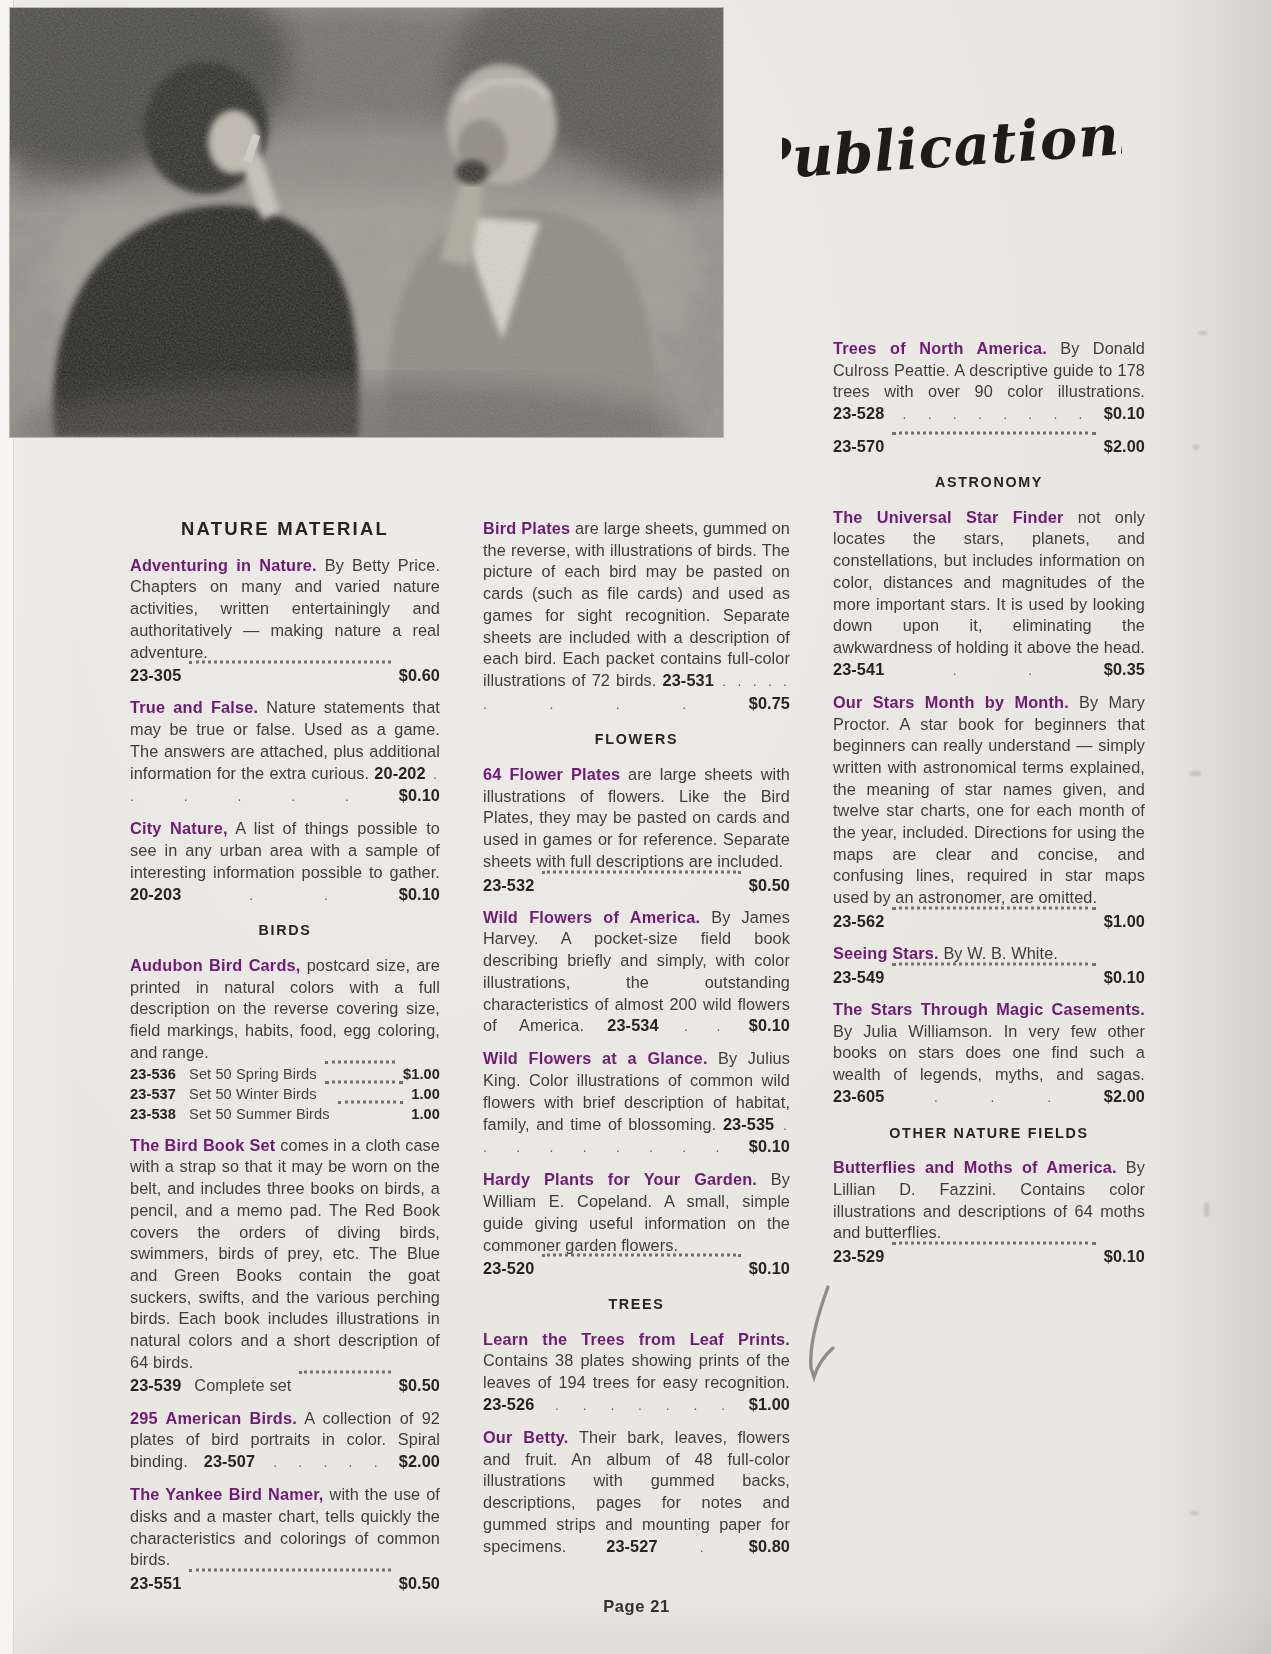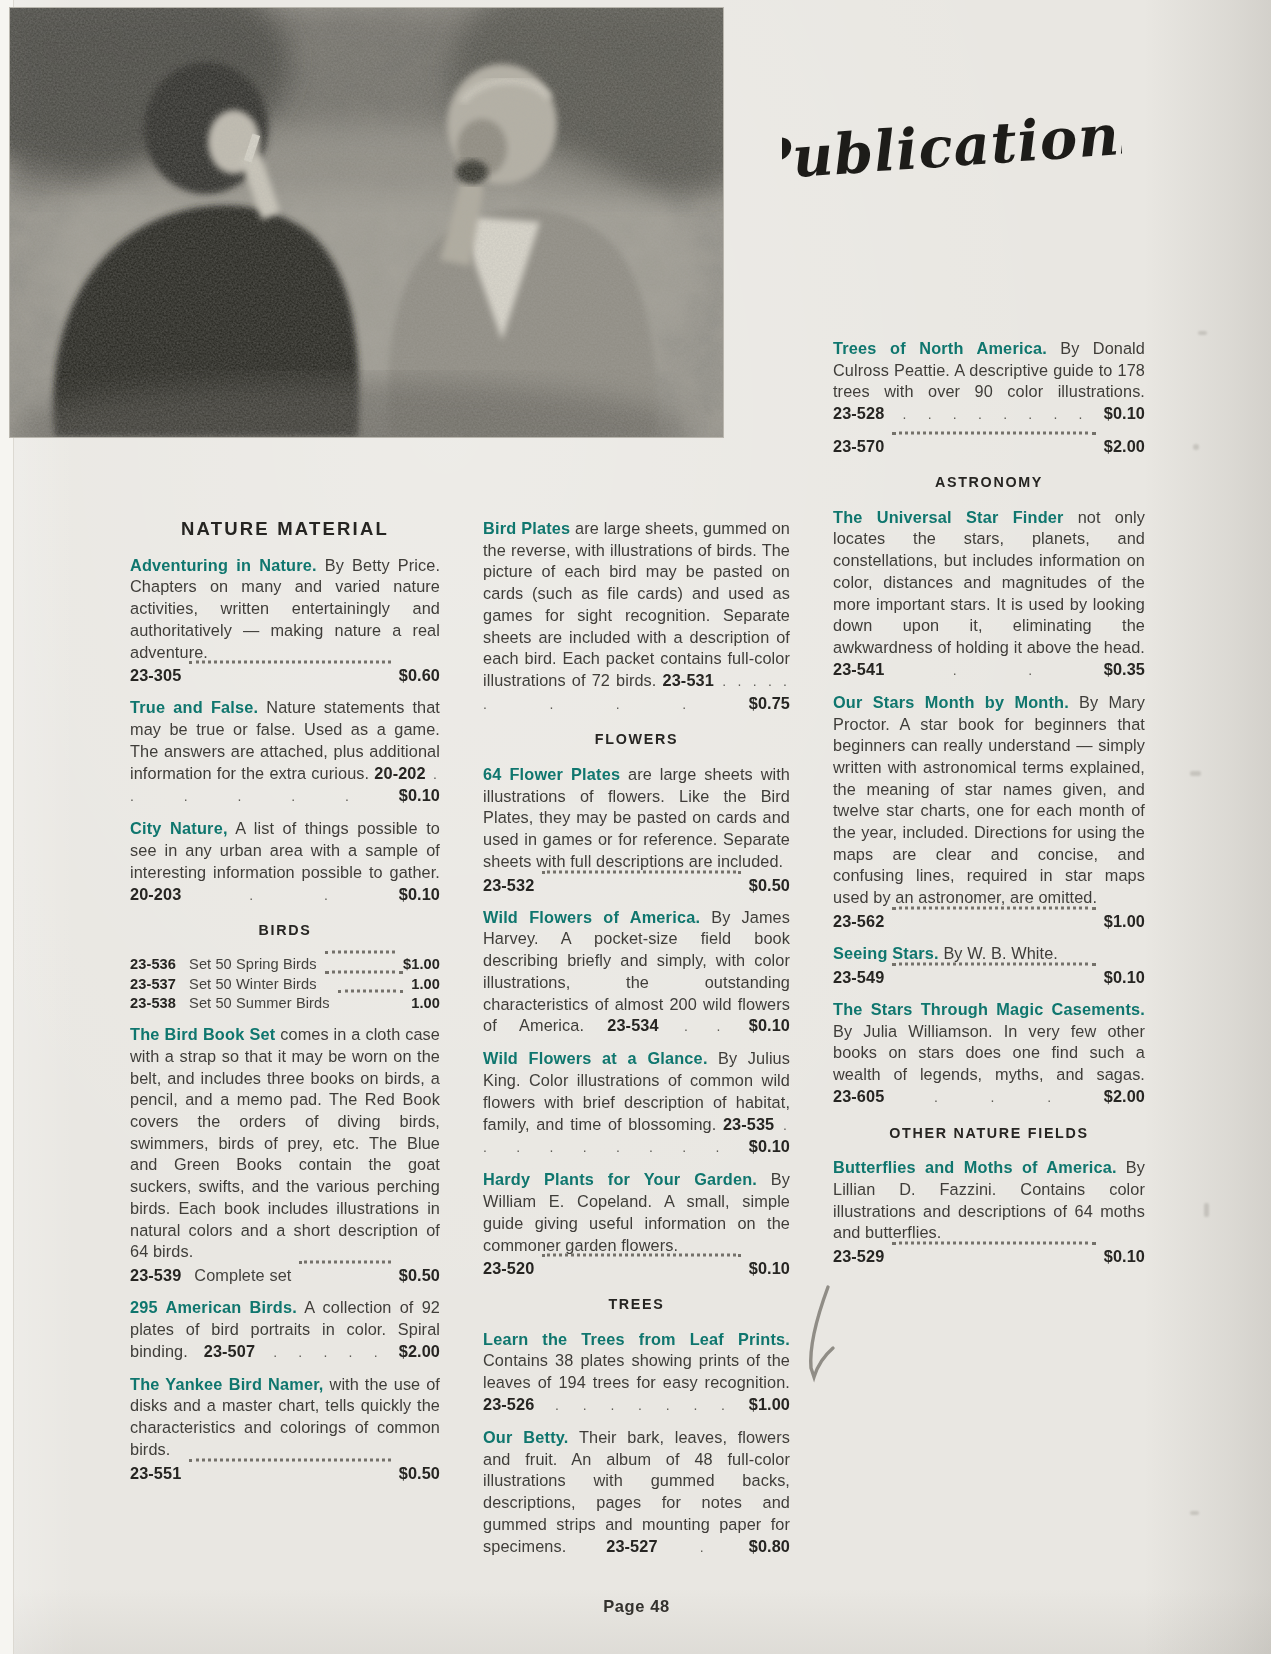--- a/index.html
+++ b/index.html
@@ -21,21 +21,21 @@
   .title-wrap{position:absolute;left:782px;top:86px;width:340px;height:118px;}
 
   .col{position:absolute;color:#3f3d39;font-size:16.3px;line-height:21.7px;text-align:justify;letter-spacing:0.1px;}
   .col-left{left:130px;top:518px;width:310px;}
   .col-mid{left:483px;top:518px;width:307px;}
   .col-right{left:833px;top:338px;width:312px;}
 
   .col p.item{margin:0 0 10.5px;}
   .col p.item.tight{margin-bottom:2px;}
   .col p.has-tail{text-align-last:justify;}
-  .lead{font-weight:bold;color:#0f766e;letter-spacing:0.2px;}
+  .lead{font-weight:bold;color:#701a75;letter-spacing:0.2px;}
   .code,.price{font-weight:bold;color:#262522;white-space:nowrap;}
   .idots{color:#5d5b55;letter-spacing:3px;font-size:14px;}
   .sec{font-weight:bold;color:#262522;text-align:center;text-align-last:center;}
   .sec-lg{font-size:18.5px;letter-spacing:2.2px;margin:0 0 15px;}
   .sec-sm{font-size:14.3px;letter-spacing:1.7px;margin:14px 0 13px;}
   .rows{margin:0 0 10.5px;}
   .price-row{display:flex;align-items:flex-start;font-weight:bold;color:#262522;font-size:16.3px;}
   .price-row .desc{font-weight:normal;color:#44423e;margin-left:13px;white-space:nowrap;}
   .price-row .leader{flex:1;border-bottom:3px dotted #74716a;transform:translateY(-4.5px);margin:0 8px;min-width:18px;}
   .price-row.small{font-size:14.6px;line-height:19.6px;}
@@ -105,20 +105,21 @@
     <div class="rows">
       <div class="price-row">
         <span class="code">23-305</span>
         <span class="leader"></span>
         <span class="price">$0.60</span>
       </div>
     </div>
     <p class="item has-tail"><b class="lead">True and False.</b> Nature statements that may be true or false. Used as a game. The answers are attached, plus additional information for the extra curious. <b class="code">20-202</b><span class="idots"> . . . . . . </span><b class="price">$0.10</b></p>
     <p class="item has-tail"><b class="lead">City Nature,</b> A list of things possible to see in any urban area with a sample of interesting information possible to gather. <b class="code">20-203</b><span class="idots"> . . </span><b class="price">$0.10</b></p>
     <div class="sec sec-sm">BIRDS</div>
+    <p class="item tight"><b class="lead">Audubon Bird Cards,</b> postcard size, are printed in natural colors with a full description on the reverse covering size, field markings, habits, food, egg coloring, and range.</p>
     <div class="rows">
       <div class="price-row small">
         <span class="code">23-536</span>
         <span class="desc">Set 50 Spring Birds</span>
         <span class="leader"></span>
         <span class="price">$1.00</span>
       </div>
       <div class="price-row small">
         <span class="code">23-537</span>
         <span class="desc">Set 50 Winter Birds</span>
@@ -220,13 +221,13 @@
     <path d="M32 3 C 22 30, 13 60, 15 84 L 18 93 C 22 80, 29 71, 37 64" fill="none" stroke="#807d75" stroke-width="3.4" stroke-linecap="round" opacity="0.85"></path>
   </svg>
 </div>
 
 <div class="smudge" style="left:1198px;top:331px;width:9px;height:4px;"></div>
 <div class="smudge" style="left:1193px;top:444px;width:6px;height:6px;border-radius:50%;"></div>
 <div class="smudge" style="left:1190px;top:771px;width:11px;height:5px;"></div>
 <div class="smudge" style="left:1204px;top:1203px;width:5px;height:14px;"></div>
 <div class="smudge" style="left:1190px;top:1511px;width:9px;height:4px;"></div>
 
-<div class="footer">Page 48</div>
+<div class="footer">Page 21</div>
 
 </body></html>

